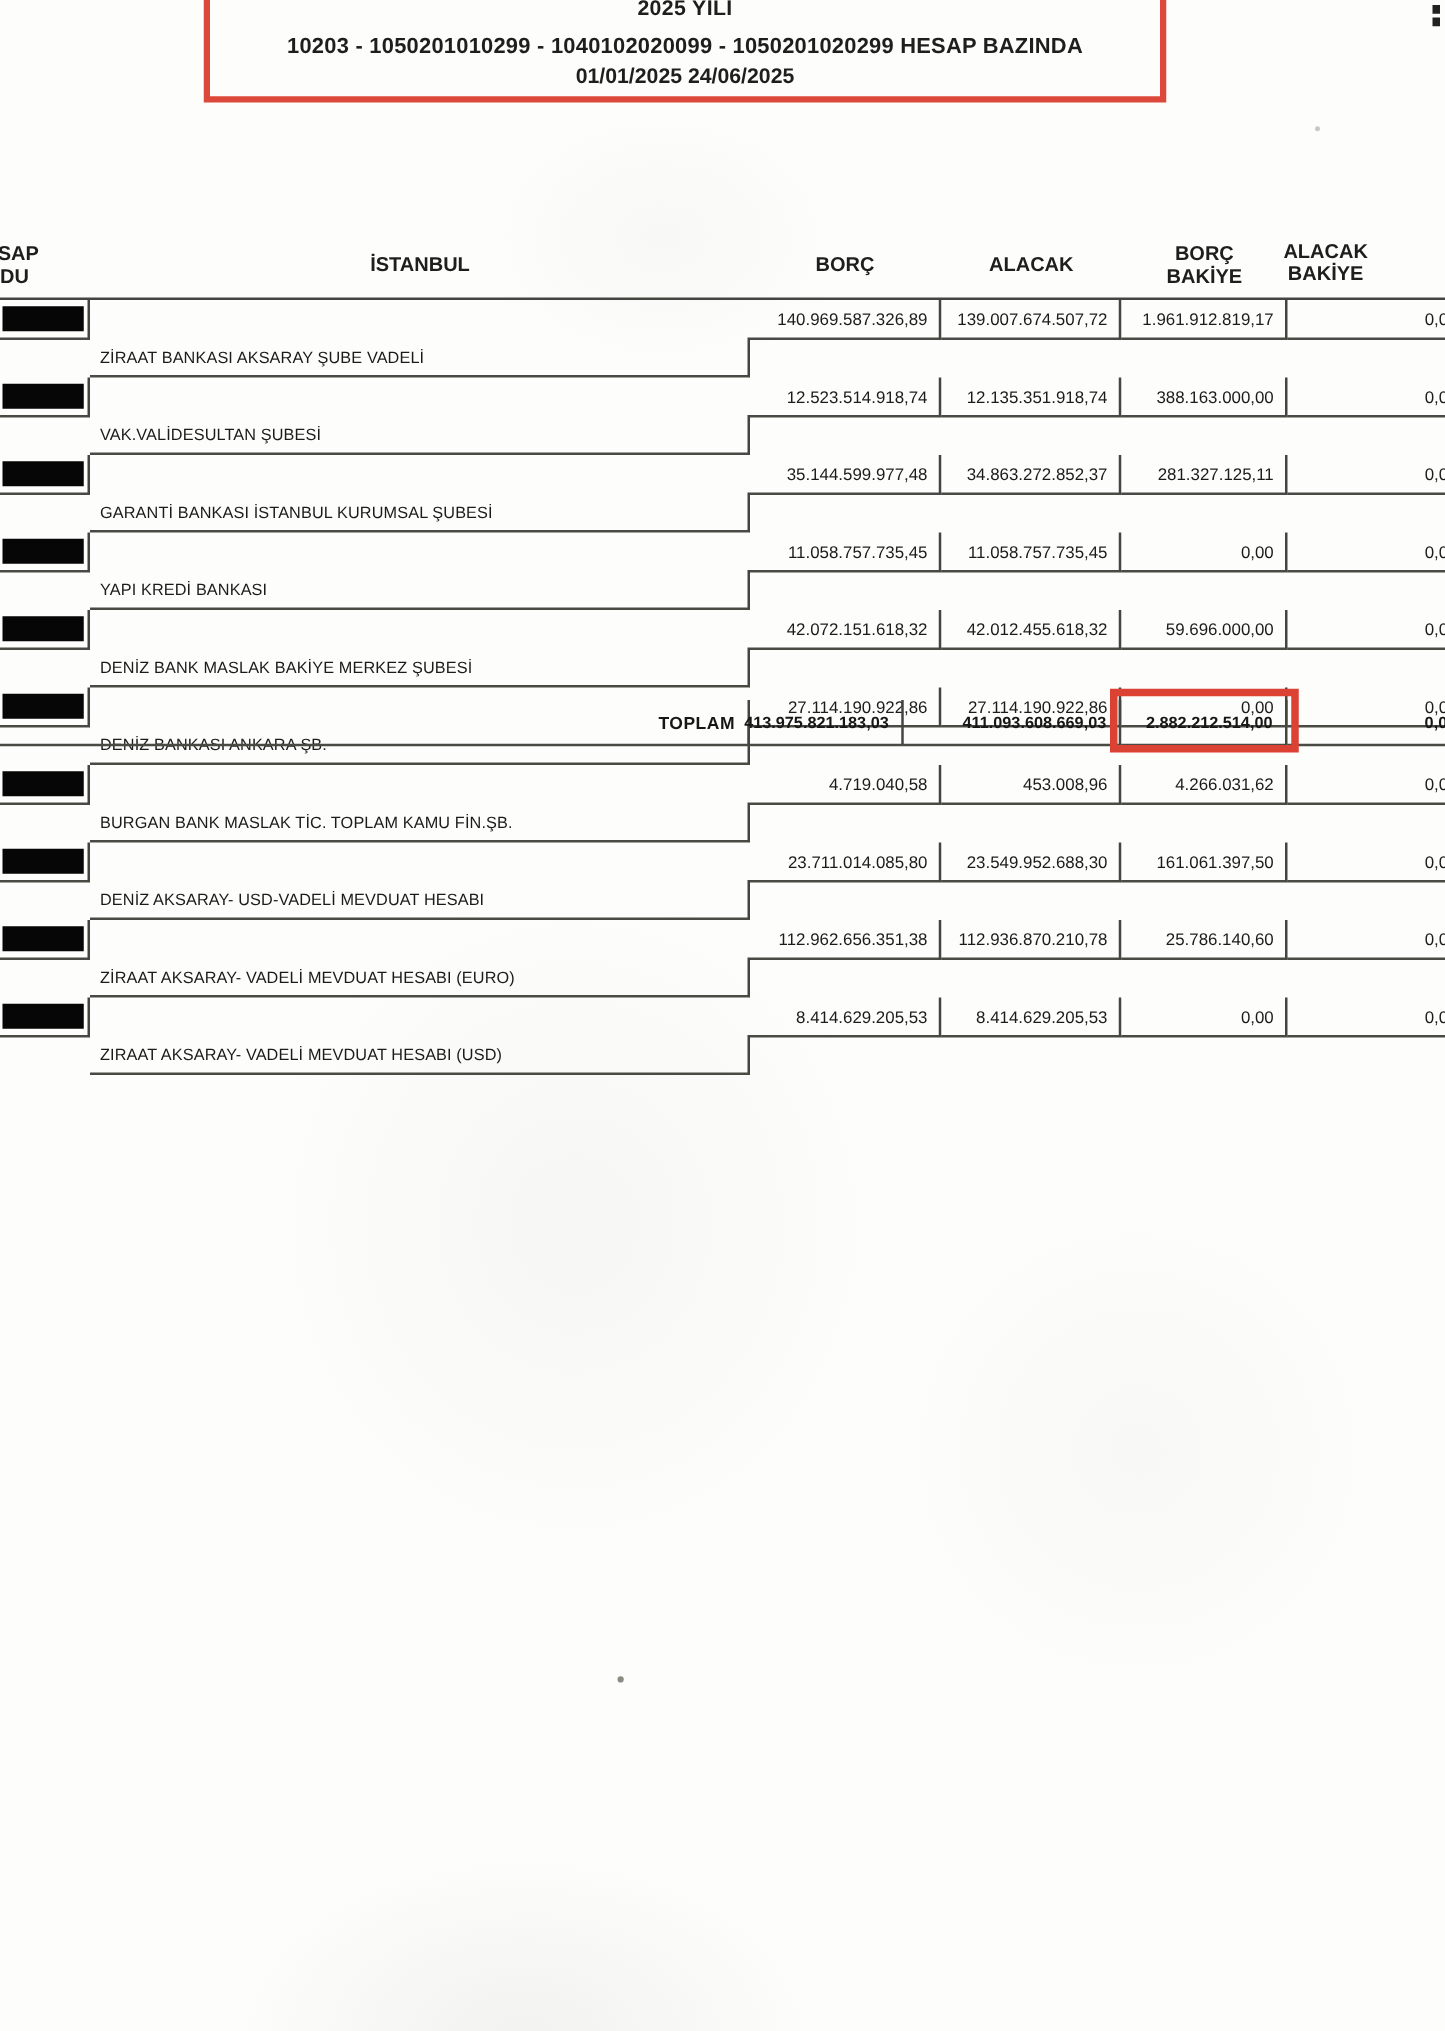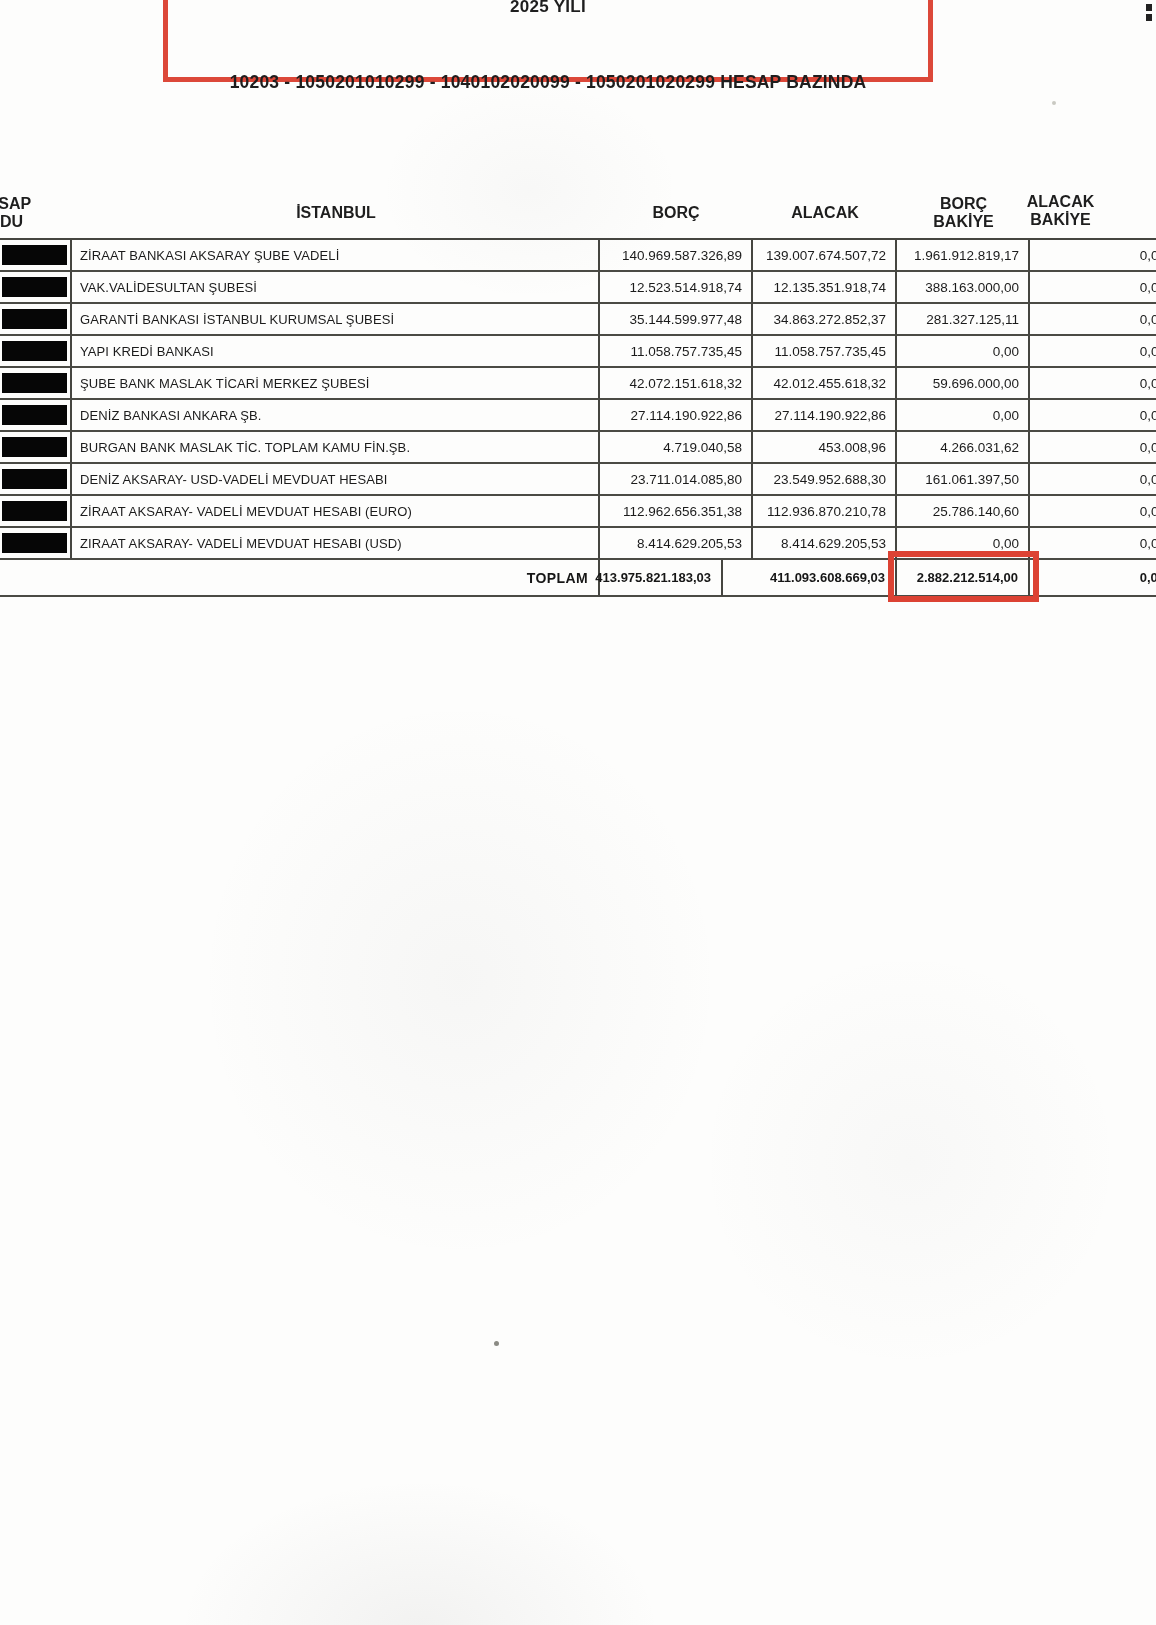--- a/index.html
+++ b/index.html
@@ -23,21 +23,21 @@
   
   .corner-mark{position:absolute;left:1146px;top:4px;width:6px;height:7px;background:#222;box-shadow:0 10px 0 #222;}
 
   
   .title-box{
     position:absolute;left:163px;top:-22px;width:770px;height:104px;
     border:5px solid #dc4839;box-sizing:border-box;background:transparent;
     text-align:center;font-weight:bold;color:#1e1e1e;
   }
   .title-line1{position:absolute;left:0;right:0;top:14px;font-size:17px;letter-spacing:0.3px;}
-  .title-line2{position:absolute;left:0;right:0;top:43px;font-size:17.5px;letter-spacing:0.2px;margin-top:46px;}
+  .title-line2{position:absolute;left:0;right:0;top:43px;font-size:17.5px;letter-spacing:0.2px;}
   .title-line3{position:absolute;left:0;right:0;top:68px;font-size:17px;}
 
   
   .col-head{position:absolute;font-weight:bold;font-size:16px;color:#1e1e1e;text-align:center;line-height:18px;}
   .head-code{left:-24px;top:195px;width:70px;text-align:left;}
   .head-aciklama{left:236px;top:204px;width:200px;}
   .head-borc{left:606px;top:204px;width:140px;}
   .head-alacak{left:755px;top:204px;width:140px;}
   .head-borc-bakiye{left:897px;top:195px;width:133px;}
   .head-alacak-bakiye{left:993px;top:193px;width:135px;}
@@ -48,21 +48,21 @@
     display:grid;grid-template-columns:112px 528px 153px 144px 133px 145px;
     border-top:2px solid #454540;
   }
   .row{display:contents;}
   .cell{
     border-right:2px solid #454540;border-bottom:2px solid #4a4a44;
     height:32px;box-sizing:border-box;display:flex;align-items:center;
     font-size:13px;color:#1b1b1b;background:transparent;
   }
   .cell.c5{border-right:none;}
-  .cell.name{padding-left:8px;letter-spacing:0.1px;}
+  .cell.name{padding-left:8px;letter-spacing:0.1px;margin-top:30px;}
   .cell.num{justify-content:flex-end;padding-right:9px;font-size:13.5px;}
   .redact{width:65px;height:20px;background:#060606;margin-left:42px;}
 
   
   .total-row{
     position:absolute;left:-40px;top:560px;width:1215px;
     display:grid;grid-template-columns:640px 123px 174px 133px 145px;
   }
   .tcell{
     border-right:2px solid #454540;border-bottom:2px solid #4a4a44;
@@ -87,20 +87,21 @@
   <div class="scan-blob blob2"></div>
   <div class="scan-blob blob3"></div>
   <div class="scan-blob blob4"></div>
   <div class="dot1"></div>
   <div class="dot2"></div>
   <div class="corner-mark"></div>
 
   <div class="title-box">
     <div class="title-line1">2025 YILI</div>
     <div class="title-line2">10203 - 1050201010299 - 1040102020099 - 1050201020299 HESAP  BAZINDA</div>
+    <div class="title-line3">01/01/2025 24/06/2025</div>
   </div>
 
   <div class="col-head head-code">
     <div>HESAP</div>
     <div>KODU</div>
   </div>
   <div class="col-head head-aciklama">İSTANBUL</div>
   <div class="col-head head-borc">BORÇ</div>
   <div class="col-head head-alacak">ALACAK</div>
   <div class="col-head head-borc-bakiye">
@@ -154,21 +155,21 @@
       <div class="cell c2 num">11.058.757.735,45</div>
       <div class="cell c3 num">11.058.757.735,45</div>
       <div class="cell c4 num">0,00</div>
       <div class="cell c5 num">0,00</div>
     </div>
 
     <div class="row">
       <div class="cell c0">
         <span class="redact"></span>
       </div>
-      <div class="cell c1 name">ŞUBE BANK MASLAK TİCARİ MERKEZ ŞUBESİ</div>
+      <div class="cell c1 name">DENİZ BANK MASLAK BAKİYE MERKEZ ŞUBESİ</div>
       <div class="cell c2 num">42.072.151.618,32</div>
       <div class="cell c3 num">42.012.455.618,32</div>
       <div class="cell c4 num">59.696.000,00</div>
       <div class="cell c5 num">0,00</div>
     </div>
 
     <div class="row">
       <div class="cell c0">
         <span class="redact"></span>
       </div>

